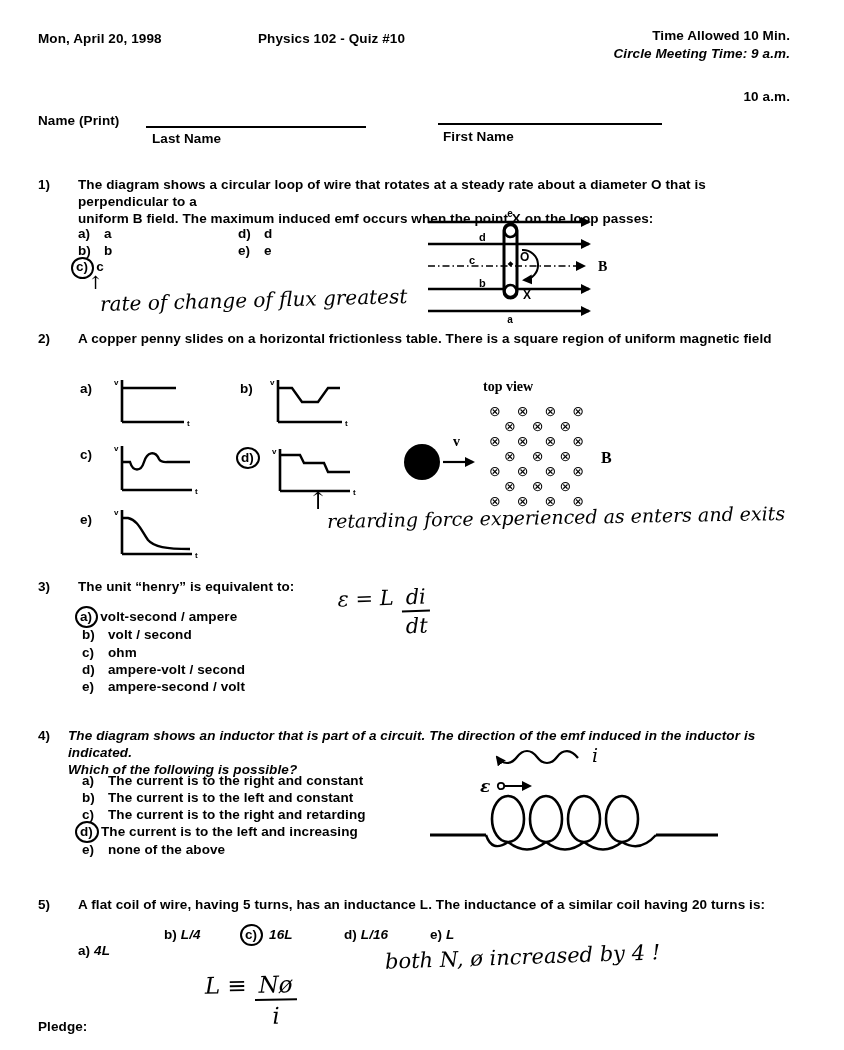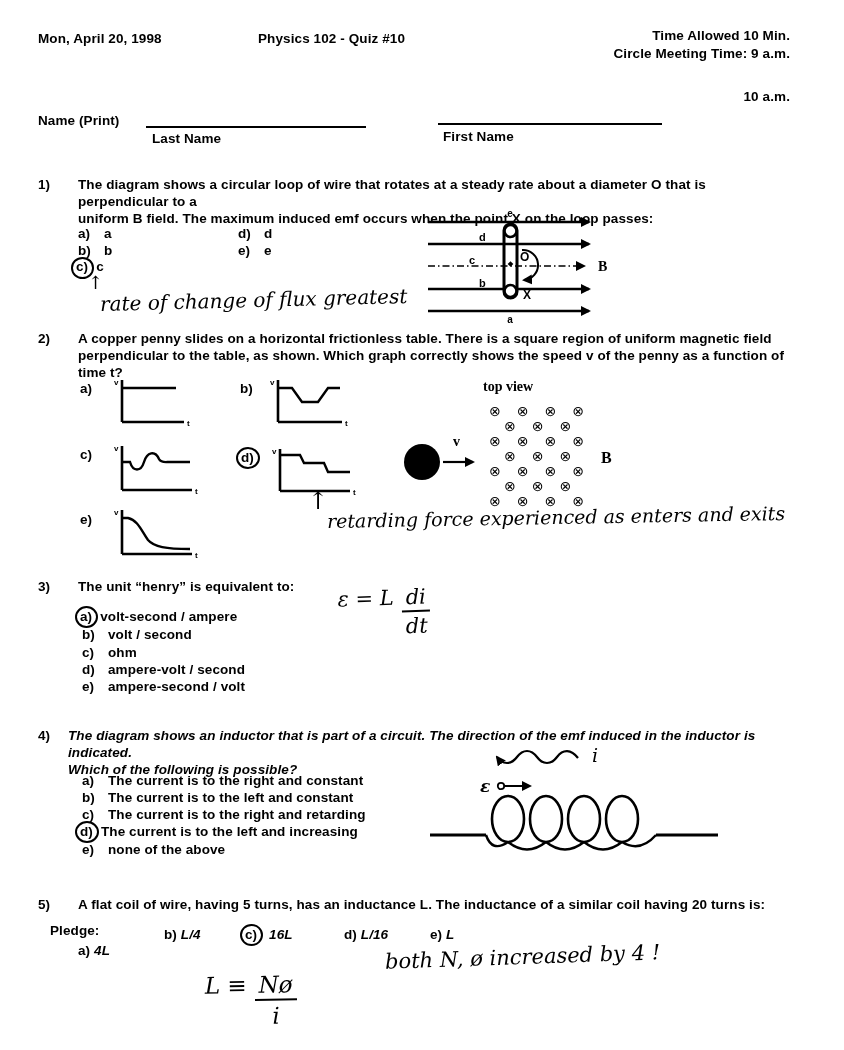--- a/index.html
+++ b/index.html
@@ -37,21 +37,21 @@
     <defs>
       <marker id="ah" viewBox="0 0 10 10" refX="8" refY="5" markerUnits="userSpaceOnUse" markerWidth="10" markerHeight="10" orient="auto-start-reverse">
         <path d="M0 0 L10 5 L0 10 z" fill="#000"></path>
       </marker>
     </defs>
   </svg>
 
   <div class="abs print" style="left:38px; top:30px;">Mon, April 20, 1998</div>
   <div class="abs print" style="left:258px; top:30px;">Physics 102 - Quiz #10</div>
   <div class="abs print right" style="left:560px; top:27px; width:230px;">Time Allowed 10 Min.</div>
-  <div class="abs print right" style="left:560px; top:45px; width:230px;">Circle Meeting Time:  9 a.m.</div>
+  <div class="abs print right" style="left:560px; top:45px; width:230px;font-style:italic;">Circle Meeting Time:  9 a.m.</div>
   <div class="abs print right" style="left:560px; top:63px; width:230px;margin-top:25px;">10 a.m.</div>
 
   <div class="abs print" style="left:38px; top:112px;">Name (Print)</div>
   <div class="abs blank" style="left:146px; top:112px; width:220px; height:14px;"></div>
   <div class="abs print" style="left:152px; top:130px;">Last Name</div>
   <div class="abs blank" style="left:438px; top:109px; width:224px; height:14px;"></div>
   <div class="abs print" style="left:443px; top:128px;">First Name</div>
 
   <div class="abs print" style="left:38px; top:176px;">1)</div>
   <div class="abs print" style="left:78px; top:176px; width:700px;">
@@ -89,21 +89,20 @@
     <text x="96" y="53" font-size="12" font-weight="bold">O</text>
     <text x="55" y="79" font-size="11" font-weight="bold">b</text>
     <text x="99" y="91" font-size="12" font-weight="bold">X</text>
     <text x="86" y="115" font-size="10" font-weight="bold" text-anchor="middle">a</text>
     <text x="174" y="63" font-size="14" font-weight="bold" font-family="Liberation Serif, serif">B⃗</text>
   </svg>
 
   <div class="abs print" style="left:38px; top:330px;">2)</div>
   <div class="abs print" style="left:78px; top:330px; width:710px;">
     <div>A copper penny slides on a horizontal frictionless table.  There is a square region of uniform magnetic field</div>
-    <div>perpendicular to the table, as shown.  Which graph correctly shows the speed v of the penny as a function of time t?</div>
   </div>
 
   <div class="abs print" style="left:80px; top:380px;">a)</div>
   <svg class="abs" style="left:112px; top:374px;" width="84" height="58">
     <path class="stroke" d="M10 6 V48 M10 48 H72" stroke-width="2.6"></path>
     <path class="stroke" d="M10 14 H64" stroke-width="2.6"></path>
     <text x="2" y="11" font-size="8" font-weight="bold">v</text>
     <text x="75" y="52" font-size="8" font-weight="bold">t</text>
   </svg>
 
@@ -217,21 +216,21 @@
 
   <div class="abs print" style="left:38px; top:896px;">5)</div>
   <div class="abs print" style="left:78px; top:896px;">A flat coil of wire, having 5 turns, has an inductance L.  The inductance of a similar coil having 20 turns is:</div>
 
   <div class="abs print" style="left:78px; top:926px;margin-top:16px;"><span>a)</span>&nbsp;<span style="font-style:italic">4L</span></div>
   <div class="abs print" style="left:164px; top:926px;"><span>b)</span>&nbsp;<span style="font-style:italic">L/4</span></div>
   <div class="abs print" style="left:240px; top:926px;"><span class="circled" style="margin-left:0;">c)</span>&nbsp;<span style="font-style:italic">16L</span></div>
   <div class="abs print" style="left:344px; top:926px;"><span>d)</span>&nbsp;<span style="font-style:italic">L/16</span></div>
   <div class="abs print" style="left:430px; top:926px;"><span>e)</span>&nbsp;<span style="font-style:italic">L</span></div>
 
-  <div class="abs print" style="left:38px; top:922px;margin-left:12px;">Pledge:</div>
+  <div class="abs print" style="left:38px; top:1018px;">Pledge:</div>
 
   <div class="abs hand" style="left:205px; top:972px; font-size:23px; transform:rotate(-1deg); display:flex; align-items:flex-start;">
     <span>L ≡</span>
     <span class="frac">
       <span class="num">Nø</span>
       <span class="den">i</span>
     </span>
   </div>
 
   <div class="abs hand" style="left:385px; top:945px; font-size:21px; transform:rotate(-2deg);">both N, ø increased by 4 !</div>

